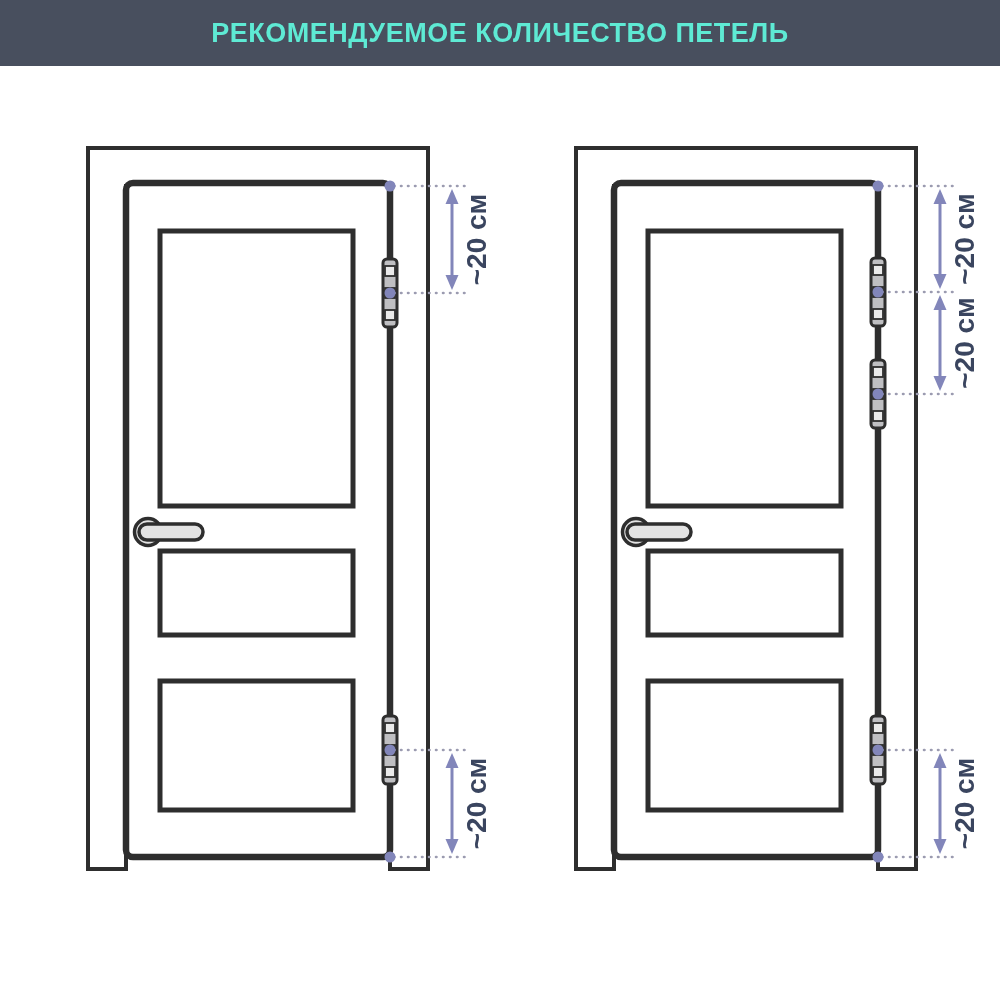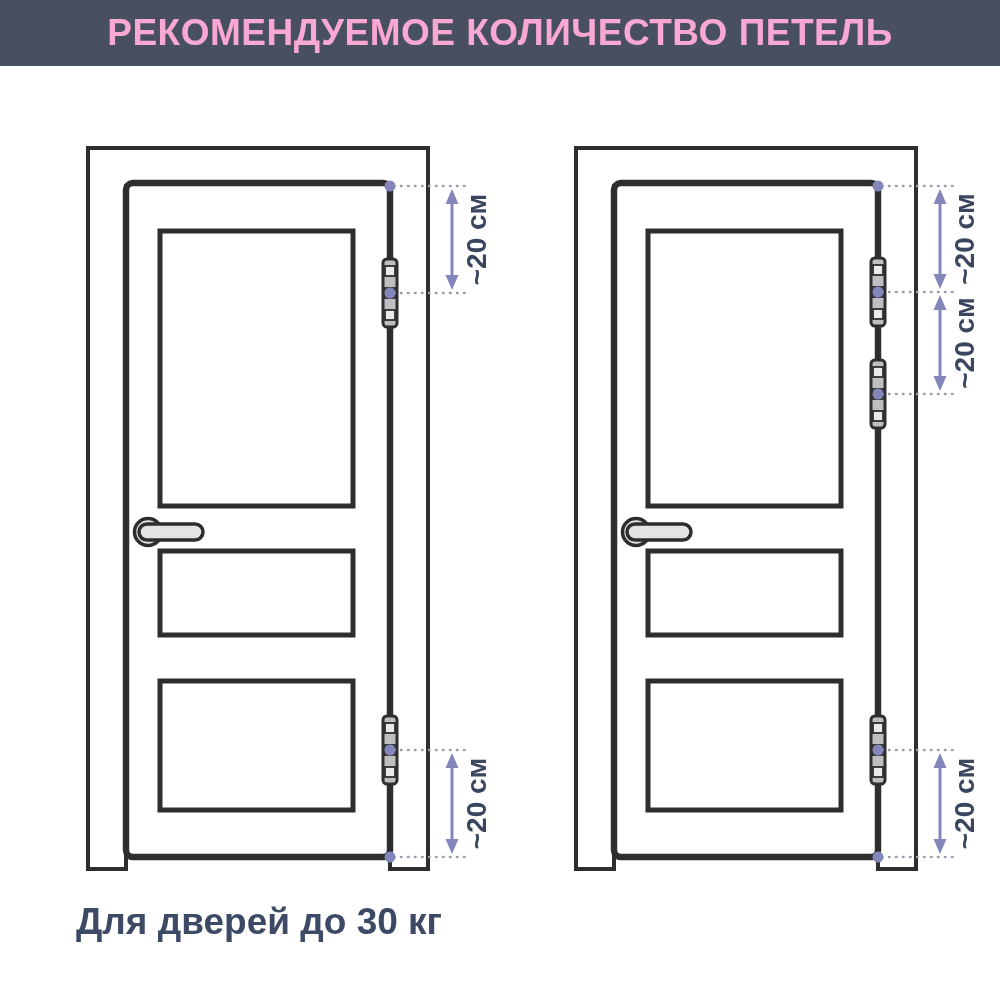--- a/index.html
+++ b/index.html
@@ -5,21 +5,21 @@
   html,body{margin:0;padding:0;background:#ffffff;}
   .page{
     position:relative;width:1000px;height:1000px;background:#ffffff;
     font-family:"Liberation Sans",sans-serif;overflow:hidden;
   }
   .banner{
     position:absolute;left:0;top:0;width:1000px;height:66px;
     background:#484f5e;display:flex;align-items:center;justify-content:center;
   }
   .banner-title{
-    color:#f9a8d4;font-size:37px;font-weight:700;letter-spacing:.5px;
+    color:#5eead4;font-size:27px;font-weight:700;letter-spacing:.5px;
     white-space:nowrap;
   }
   .door-svg{position:absolute;width:414px;height:725px;}
   .door-svg.left{left:86px;top:146px;}
   .door-svg.right{left:574px;top:146px;}
   .caption{
     position:absolute;top:901px;width:446px;text-align:center;
     font-size:37px;font-weight:600;color:#3d4a66;white-space:nowrap;
   }
   .caption.left{left:36px;}
@@ -154,15 +154,14 @@
     <text class="dim-label" x="400" y="197" text-anchor="middle" transform="rotate(-90 400 197)">~20 см</text>
 
     <g>
       <line class="arrow" x1="366" y1="620" x2="366" y2="695"></line>
       <polygon class="ahead" points="366,607 359.5,622 372.5,622"></polygon>
       <polygon class="ahead" points="366,708 359.5,693 372.5,693"></polygon>
     </g>
     <text class="dim-label" x="400" y="657.5" text-anchor="middle" transform="rotate(-90 400 657.5)">~20 см</text>
   </svg>
 
-  <div class="caption left">Для дверей до 30 кг</div>
 
 </div>
 
 </body></html>

